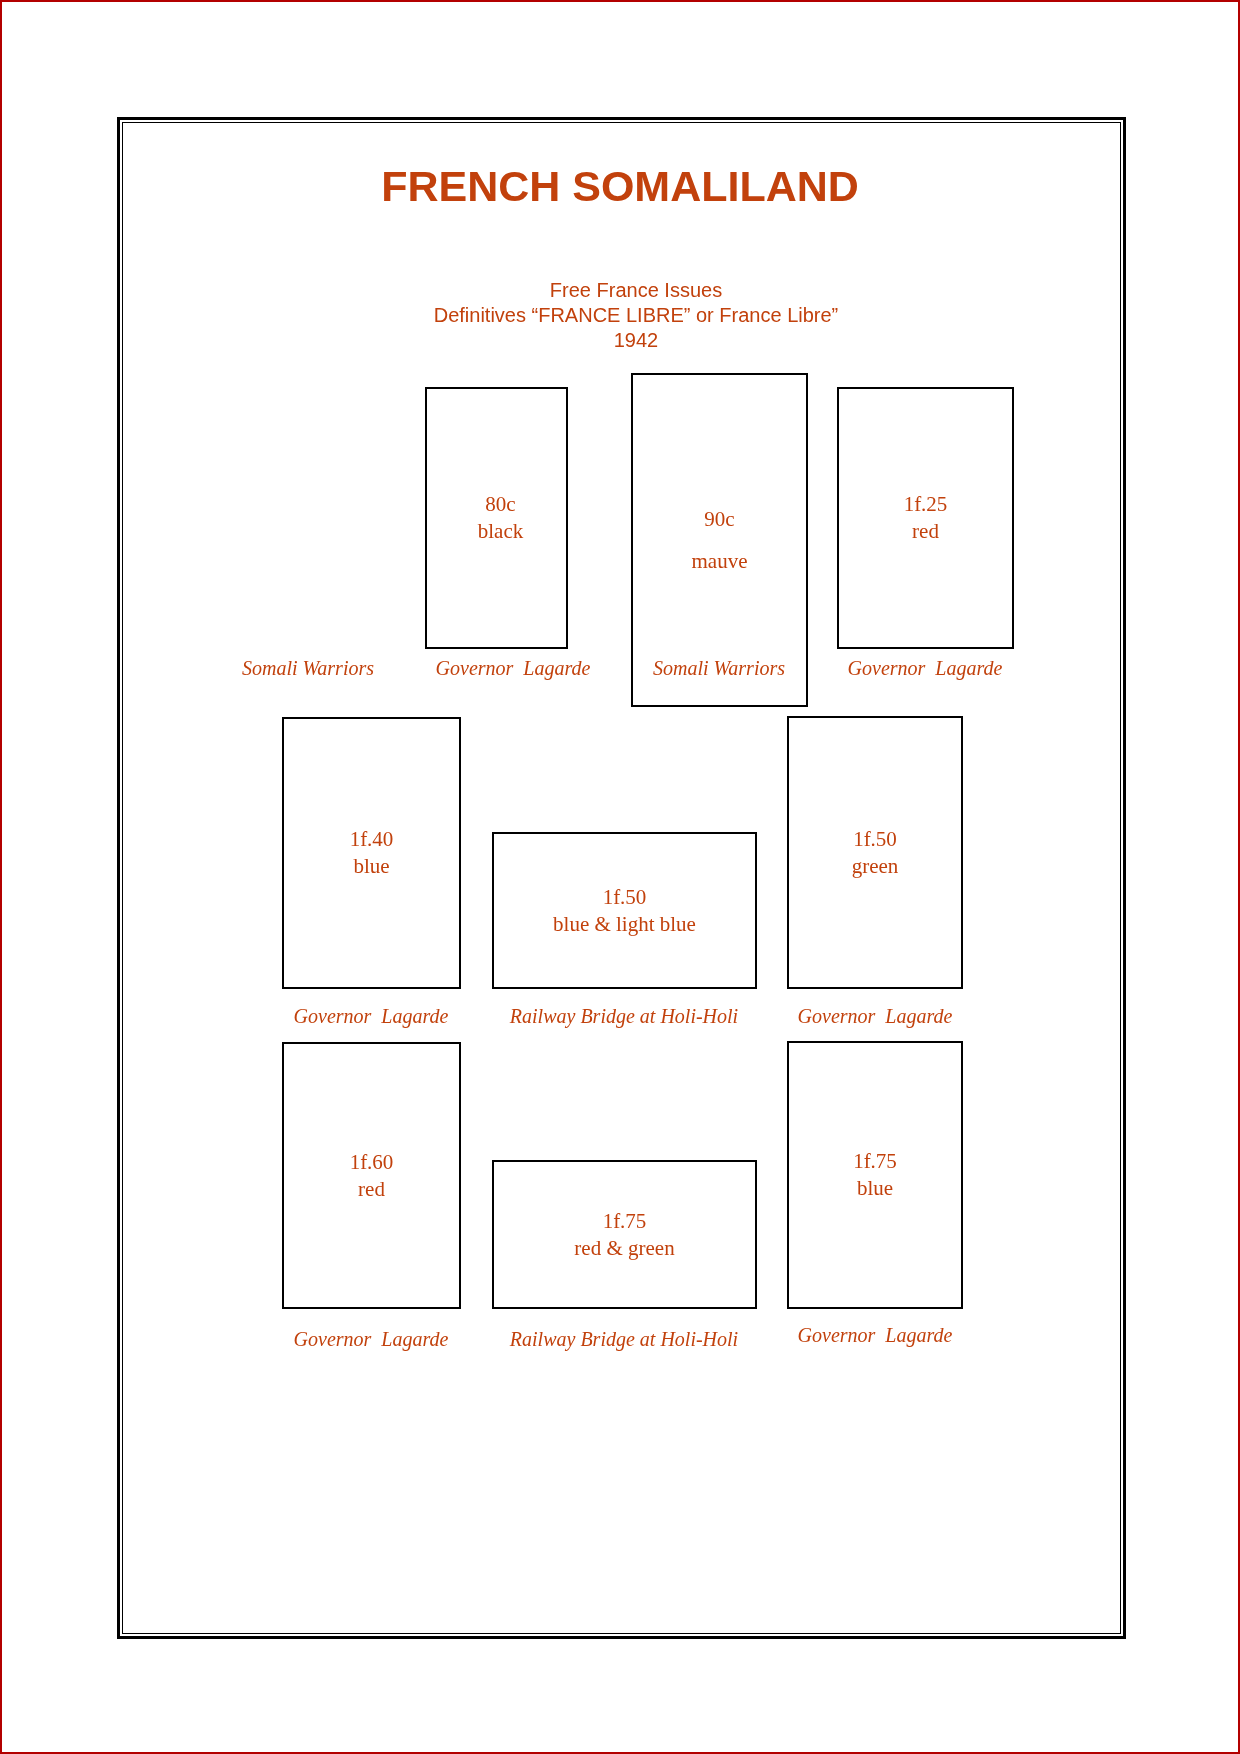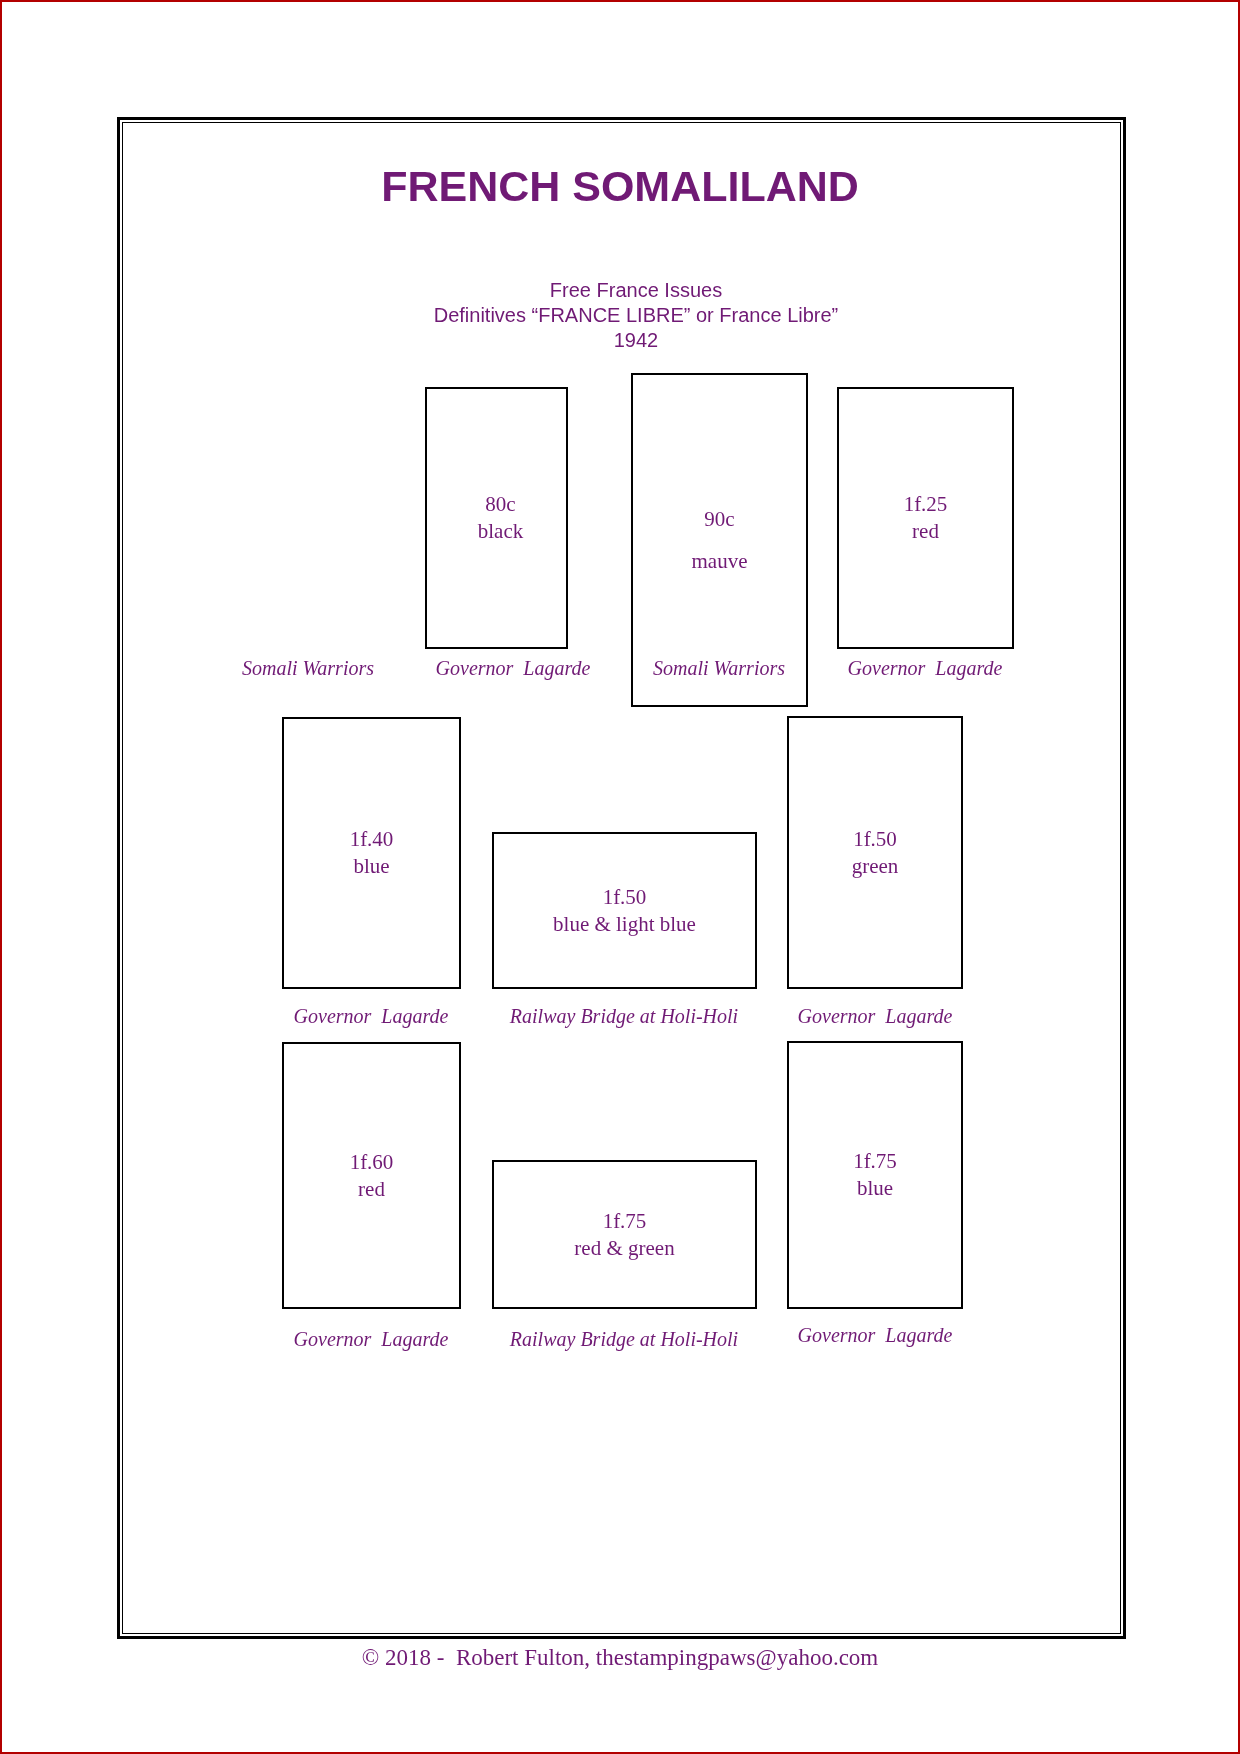--- a/index.html
+++ b/index.html
@@ -4,21 +4,21 @@
 <style>
   html, body { margin: 0; padding: 0; background: #ffffff; }
   .page {
     position: relative;
     width: 1240px;
     height: 1754px;
     background: #ffffff;
     border: 2px solid #b30000;
     box-sizing: border-box;
     font-family: "Liberation Serif", serif;
-    color: #701a75;
+    color: #c2410c;
     overflow: hidden;
   }
   .frame {
     position: absolute;
     left: 115px; top: 115px;
     width: 1009px; height: 1522px;
     border: 3px solid #000000;
     box-sizing: border-box;
   }
   .frame-inner {
@@ -133,15 +133,14 @@
   </div>
   <div class="stamp-box" style="left:785px;top:1039px;width:176px;height:268px;">
     <span>1f.75</span>
     <span>blue</span>
   </div>
 
   <div class="caption" style="left:244px;top:1326px;width:250px;">Governor  Lagarde</div>
   <div class="caption" style="left:482px;top:1326px;width:280px;">Railway Bridge at Holi-Holi</div>
   <div class="caption" style="left:748px;top:1322px;width:250px;">Governor  Lagarde</div>
 
-  <div class="footer">© 2018 -  Robert Fulton, thestampingpaws@yahoo.com</div>
 
 </div>
 
 </body></html>

